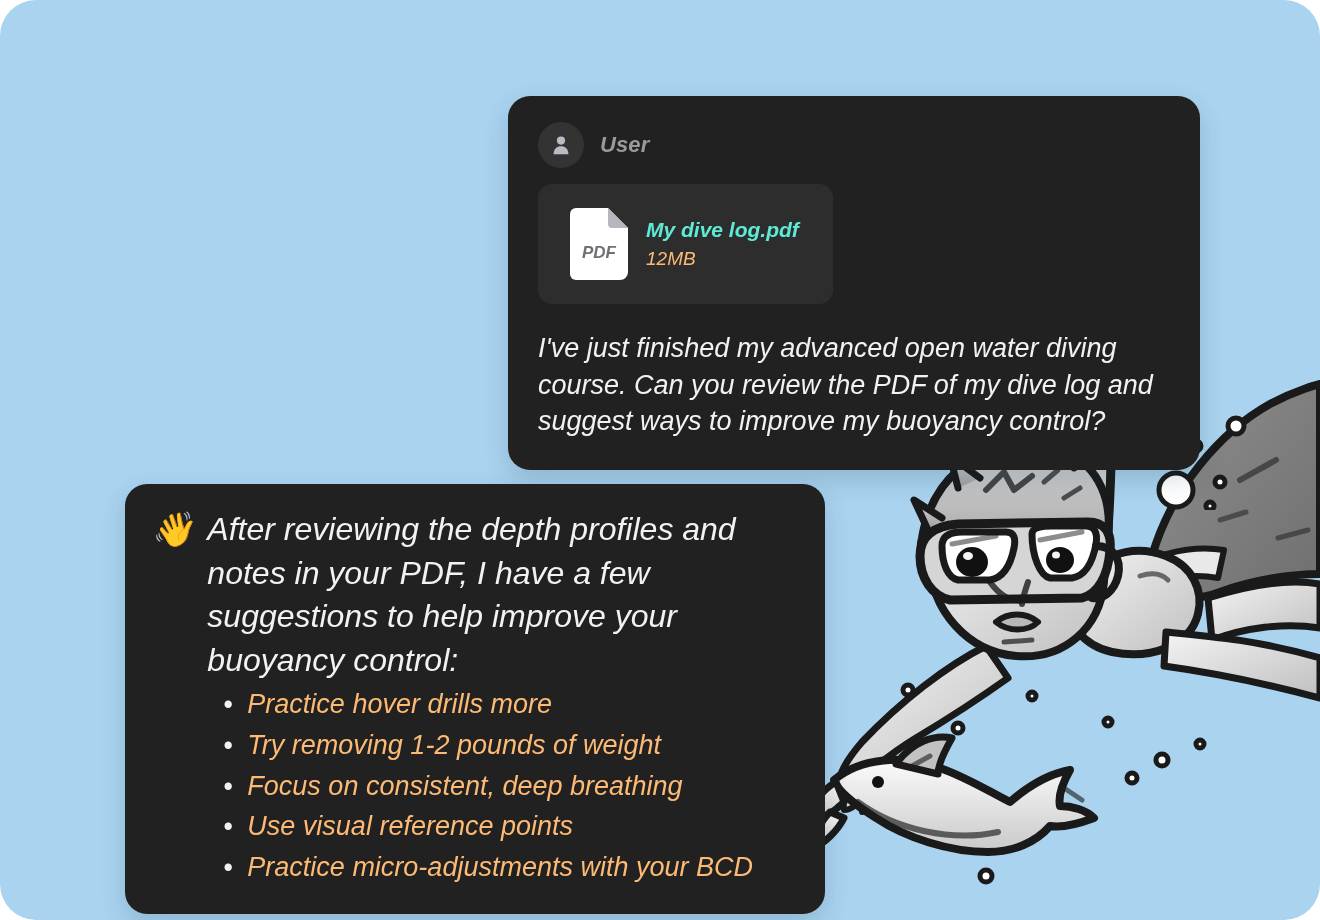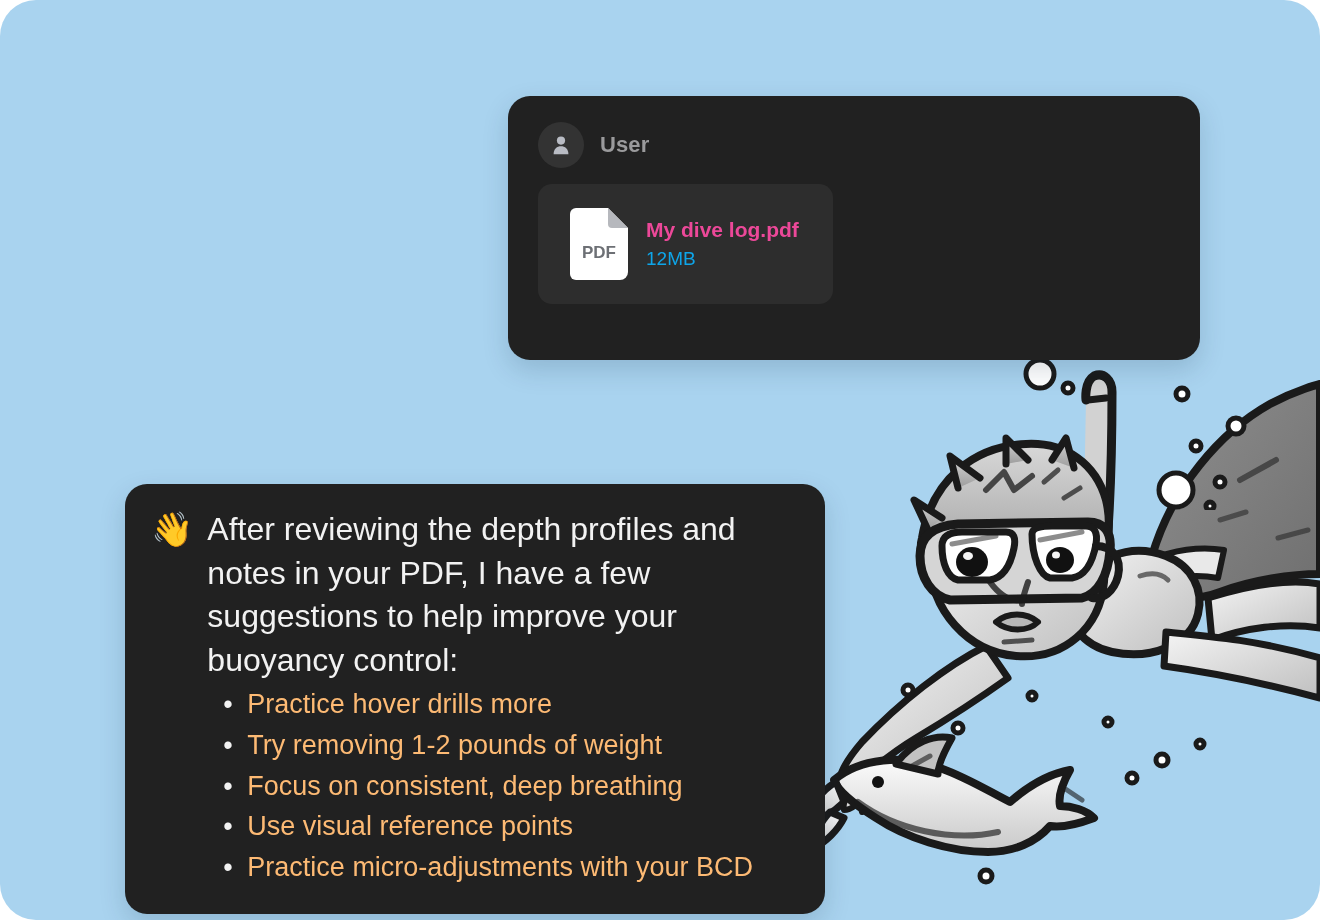--- a/index.html
+++ b/index.html
@@ -31,20 +31,21 @@
     pointer-events: none;
   }
   #illustration svg { display: block; width: 100%; height: 100%; }
 
   
   .bubble {
     position: absolute;
     background: #212121;
     border-radius: 22px;
     box-shadow: 0 10px 26px rgba(20, 50, 70, 0.17);
+    font-style: italic;
   }
 
   #user-bubble {
     left: 508px;
     top: 96px;
     width: 692px;
     padding: 26px 30px 30px 30px;
   }
 
   #assistant-bubble {
@@ -93,27 +94,27 @@
   }
   .file-icon {
     width: 58px;
     height: 88px;
     flex: 0 0 auto;
     margin-left: 16px;
   }
   .file-icon svg { display: block; width: 100%; height: 100%; }
   .file-meta { display: flex; flex-direction: column; gap: 6px; }
   .file-name {
-    color: #ec4899;
+    color: #5eead4;
     font-size: 21px;
     font-weight: 700;
     white-space: nowrap;
   }
   .file-size {
-    color: #0ea5e9;
+    color: #fdba74;
     font-size: 19px;
     font-weight: 400;
   }
 
   
   .msg-text {
     color: #f2f2f2;
     font-size: 27px;
     line-height: 1.36;
     font-weight: 400;
@@ -322,20 +323,21 @@
           <path d="M38 0 L58 20 H42 A4 4 0 0 1 38 16 Z" fill="#b6b8bd"></path>
           <text x="29" y="50" text-anchor="middle" font-family="Liberation Sans, sans-serif" font-size="17" font-weight="700" fill="#6d7075">PDF</text>
         </svg>
       </div>
       <div class="file-meta">
         <span class="file-name">My dive log.pdf</span>
         <span class="file-size">12MB</span>
       </div>
     </div>
 
+    <div class="msg-text">I've just finished my advanced open water diving course. Can you review the PDF of my dive log and suggest ways to improve my buoyancy control?</div>
   </div>
 
   <div class="bubble" id="assistant-bubble">
     <div class="assistant-row">
       <span class="wave-emoji">👋</span>
       <div class="assistant-body">
         <div class="assistant-intro">After reviewing the depth profiles and notes in your PDF, I have a few suggestions to help improve your buoyancy control:</div>
         <ul class="tips-list">
           <li>Practice hover drills more</li>
           <li>Try removing 1-2 pounds of weight</li>

